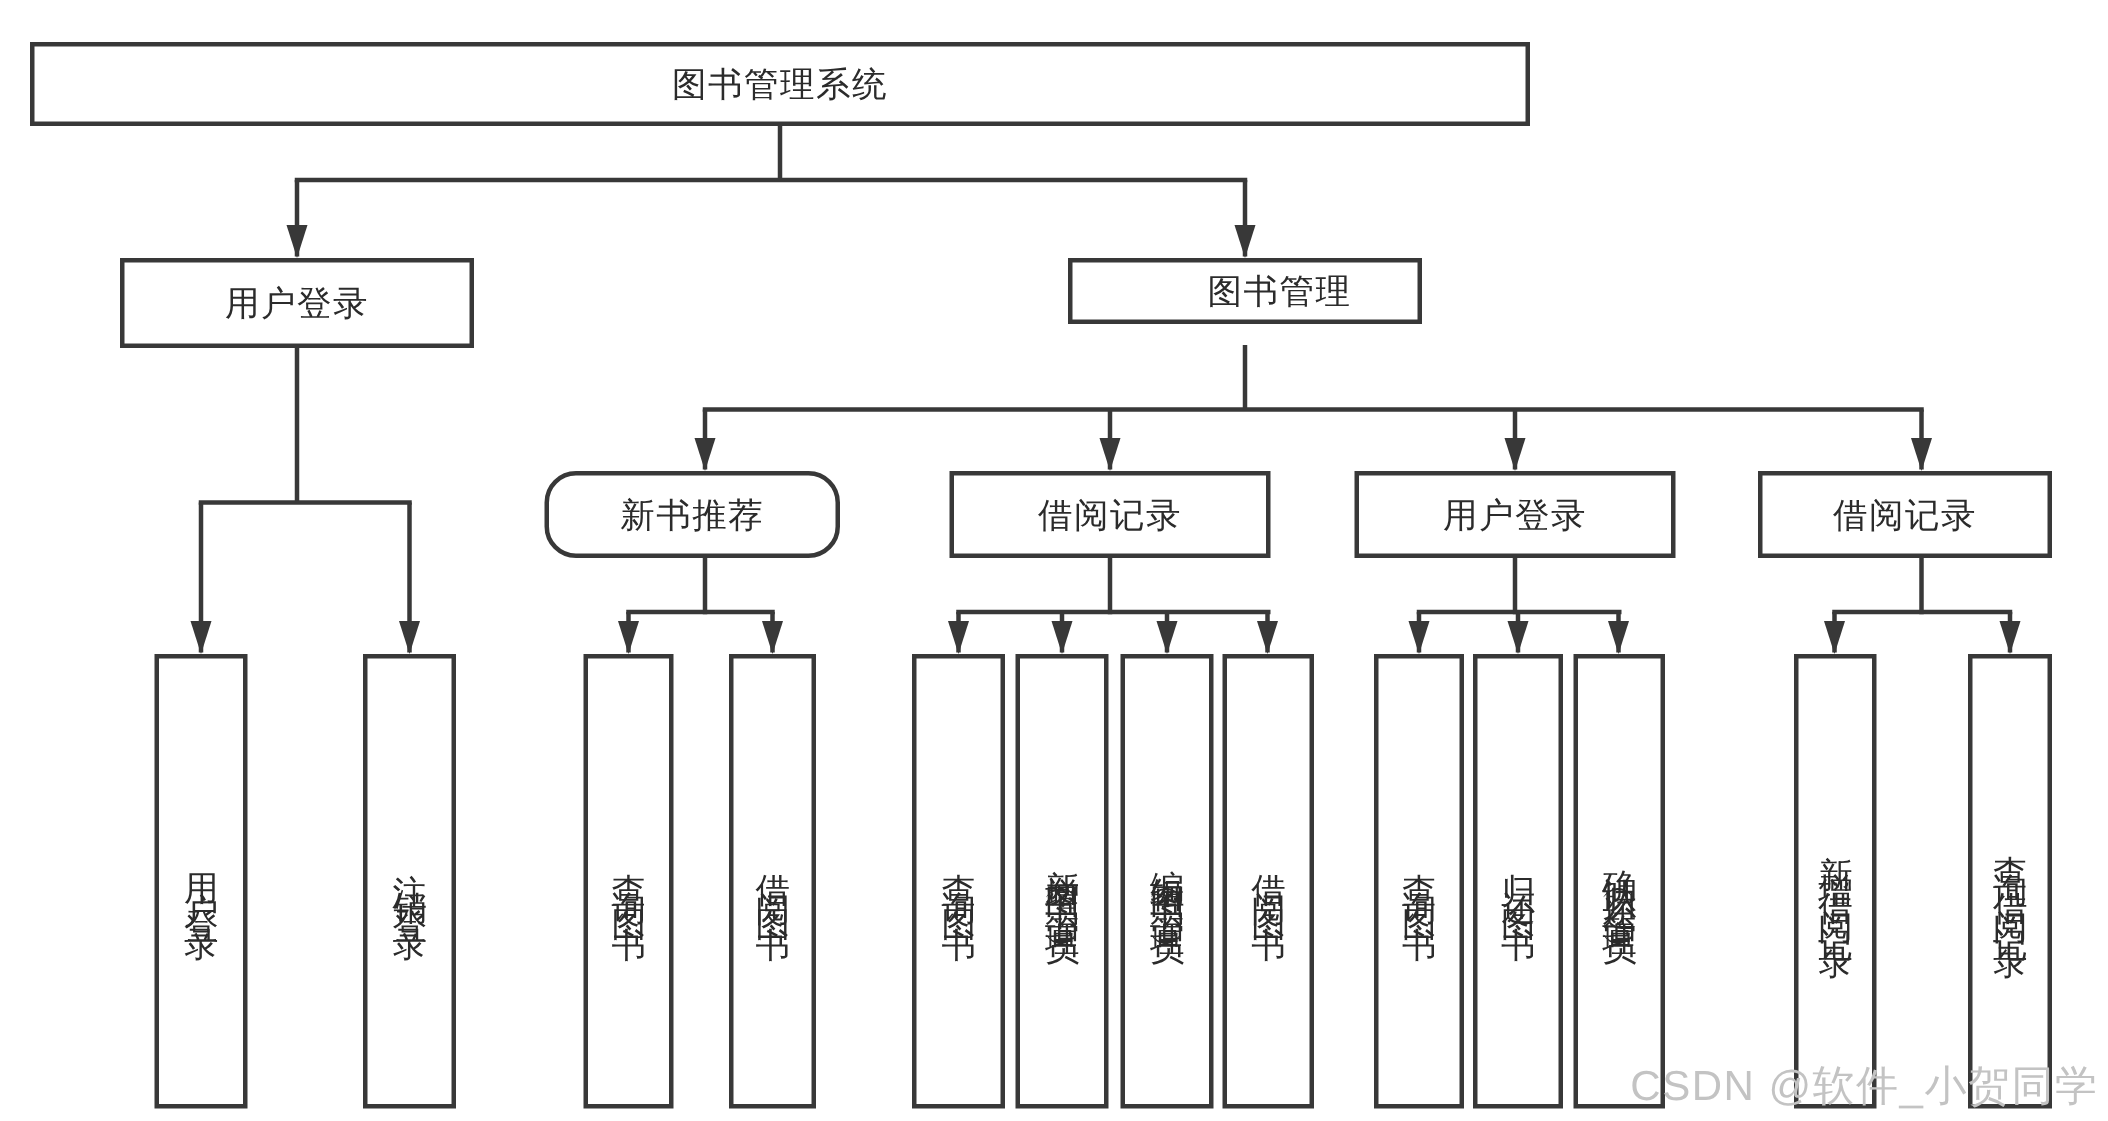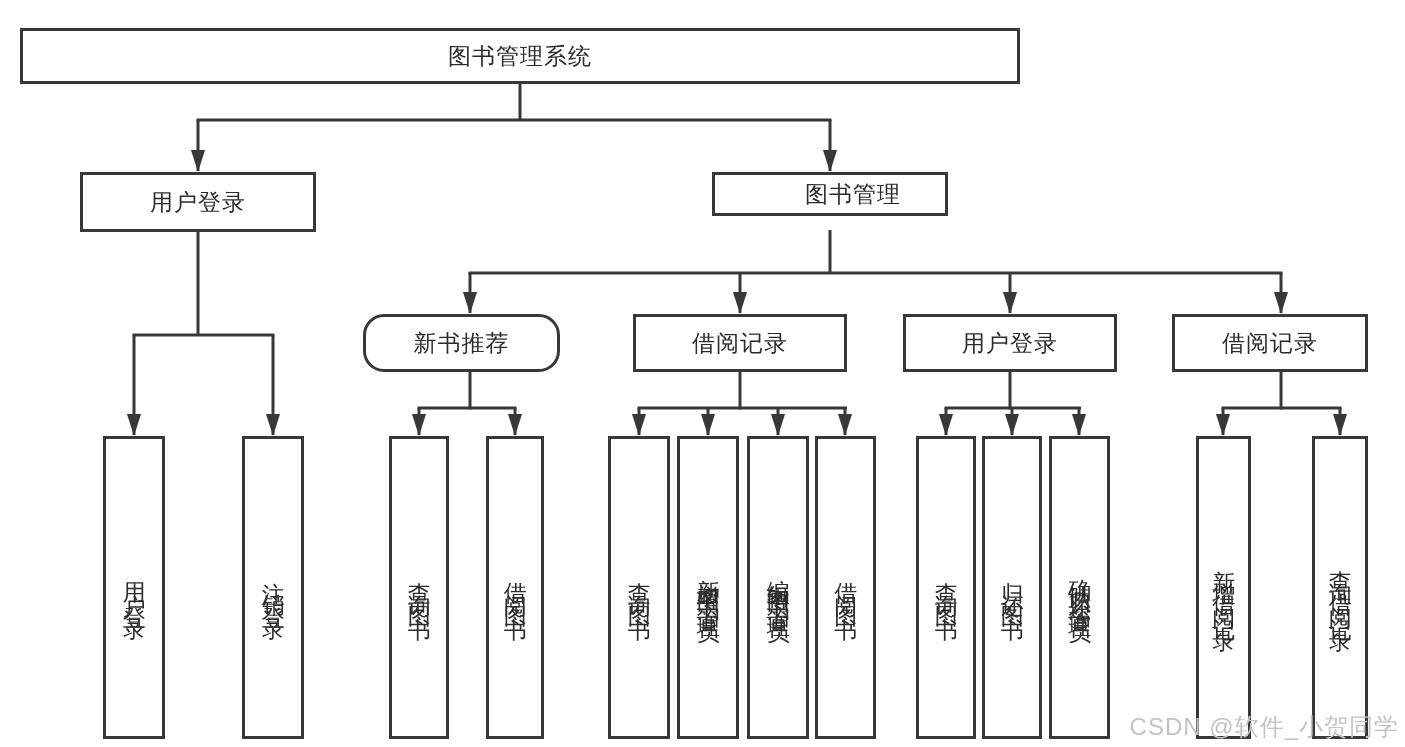--- a/index.html
+++ b/index.html
@@ -41,21 +41,21 @@
     font-size: 23px;
     letter-spacing: 12px;
     line-height: 1.1;
   }
   .leaf .vtext.long { letter-spacing: 6px; }
   .watermark {
     position: absolute;
     right: 6px;
     bottom: 4px;
     z-index: 5;
-    font-size: 24px;
+    font-size: 28px;
     color: var(--watermark, #c3c3c3);
     letter-spacing: 1px;
     white-space: nowrap;
   }
 
   
   #n-root            { left: 20px;   top: 12px;  width: 1000px; height: 56px; margin-top: 16px; }
   #n-user-login      { left: 80px;   top: 172px; width: 236px;  height: 60px; }
   #n-book-management { left: 712px;  top: 172px; width: 236px;  height: 44px; padding-left: 46px; }
   #n-new-book        { left: 363px;  top: 314px; width: 197px;  height: 58px; border-radius: 21px; }

